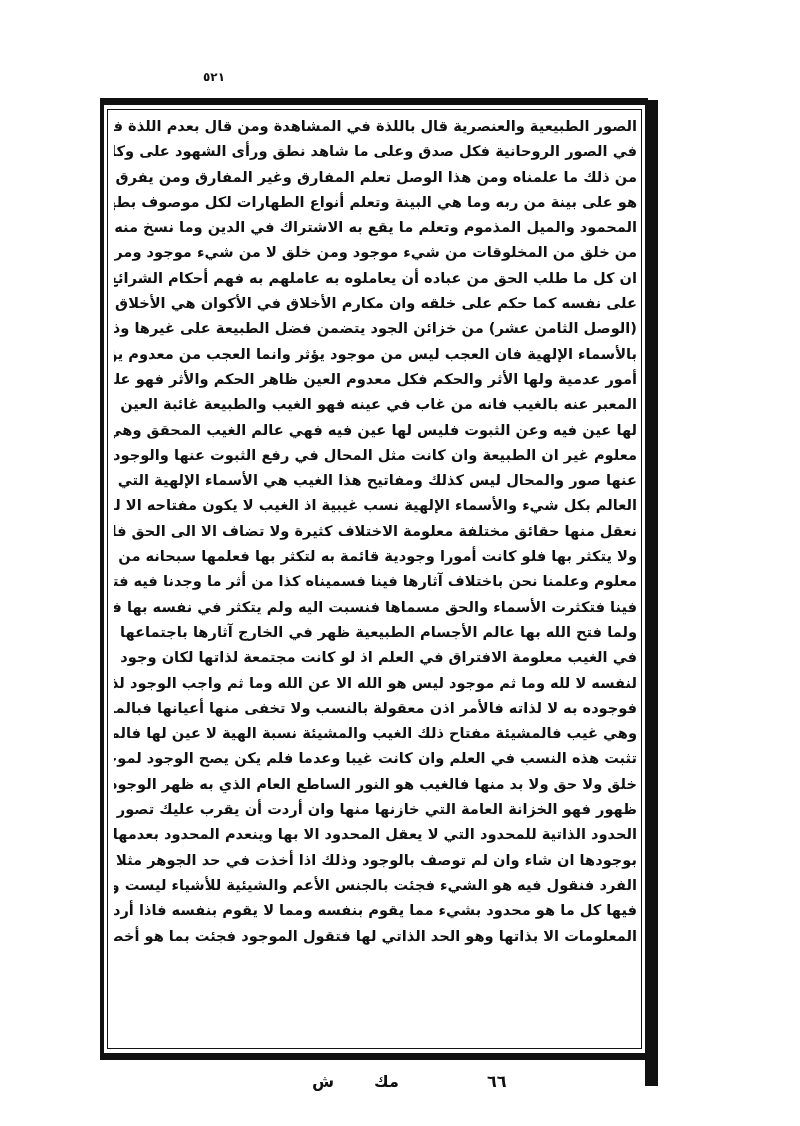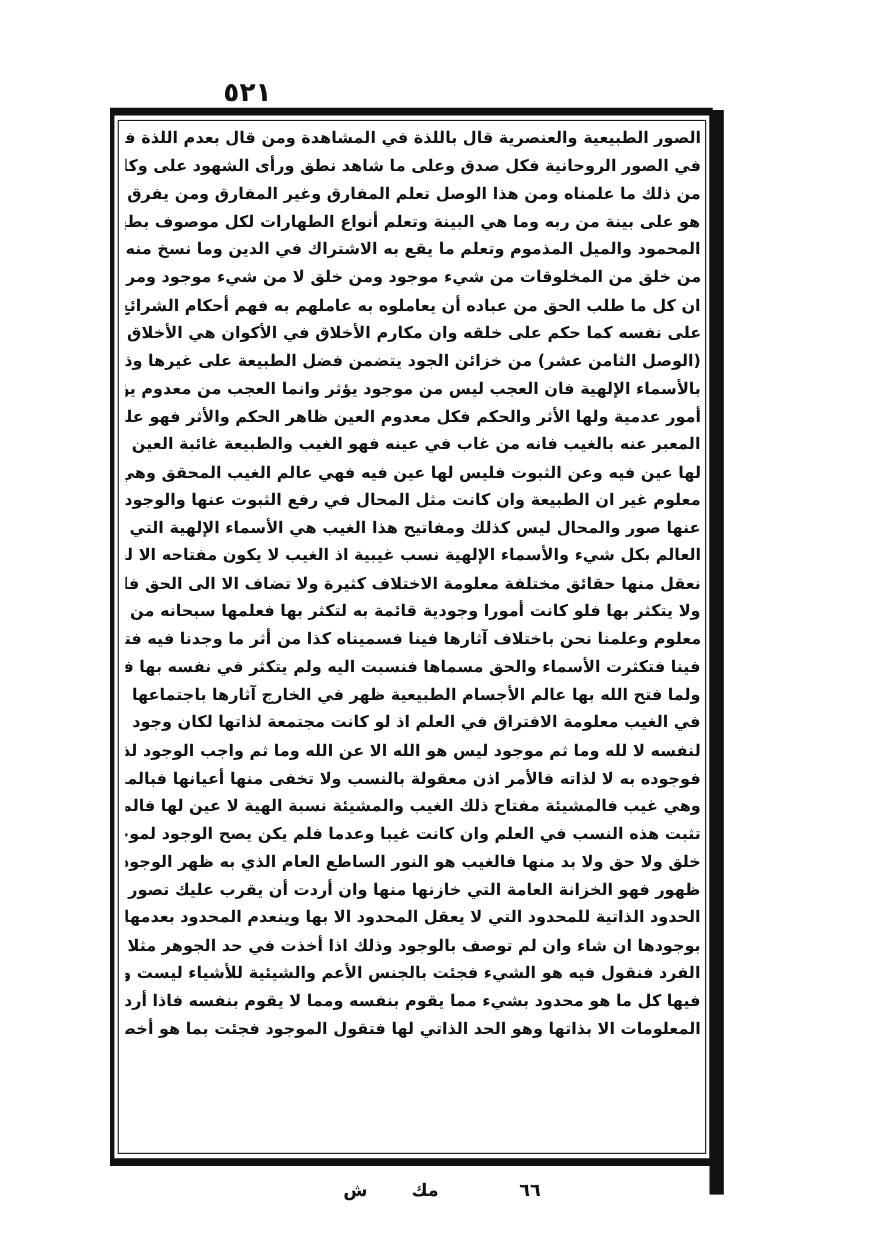--- a/index.html
+++ b/index.html
@@ -1,18 +1,18 @@
 <!DOCTYPE html>
 <html><head>
 <meta charset="utf-8">
 <style>
   html, body { margin:0; padding:0; background:#ffffff; }
   body { width:800px; height:1126px; position:relative; overflow:hidden;
          font-family:"DejaVu Sans", sans-serif; color:#111; }
-  .page-number { position:absolute; left:203px; top:70px; font-size:24px; font-weight:bold;
+  .page-number { position:absolute; left:203px; top:70px; font-size:12px; font-weight:bold;
                  direction:rtl; letter-spacing:1px; }
   .frame { position:absolute; left:100px; top:98px; width:548px; height:962px;
            border-top:7px solid #111; border-bottom:7px solid #111;
            border-left:4px solid #111; border-right:3px solid #111; box-sizing:border-box; }
   .frame-inner { position:absolute; left:3px; right:3px; top:4px; bottom:4px;
                  border:1px solid #111; }
   .side-bar { position:absolute; left:645px; top:100px; width:13px; height:986px; background:#111; }
   .text-block { position:absolute; left:10px; right:8px; top:8px; bottom:6px;
                 direction:rtl; }
   .line { height:25.3px; line-height:25.3px; font-size:14.6px; white-space:nowrap;
@@ -62,16 +62,16 @@
       <div class="line">ظهور فهو الخزانة العامة التي خازنها منها وان أردت أن يقرب عليك تصور ما قلت فانظر في</div>
       <div class="line">الحدود الذاتية للمحدود التي لا يعقل المحدود الا بها وينعدم المحدود بعدمها ويكون معلوما</div>
       <div class="line">بوجودها ان شاء وان لم توصف بالوجود وذلك اذا أخذت في حد الجوهر مثلا أعني الجوهر</div>
       <div class="line">الفرد فنقول فيه هو الشيء فجئت بالجنس الأعم والشيئية للأشياء ليست وجودية ولا بد فيدخل</div>
       <div class="line">فيها كل ما هو محدود بشيء مما يقوم بنفسه ومما لا يقوم بنفسه فاذا أردت أن تبينه ولا تتبين</div>
       <div class="line">المعلومات الا بذاتها وهو الحد الذاتي لها فتقول الموجود فجئت بما هو أخص منه فدخل فيه</div>
     </div>
 </div>
 
 <div class="footer">
-  <span style="left:472px;">٦٦</span>
+  <span style="left:487px;">٦٦</span>
   <span style="left:374px;">مك</span>
   <span style="left:312px;">ش</span>
 </div>
 
 </body></html>

